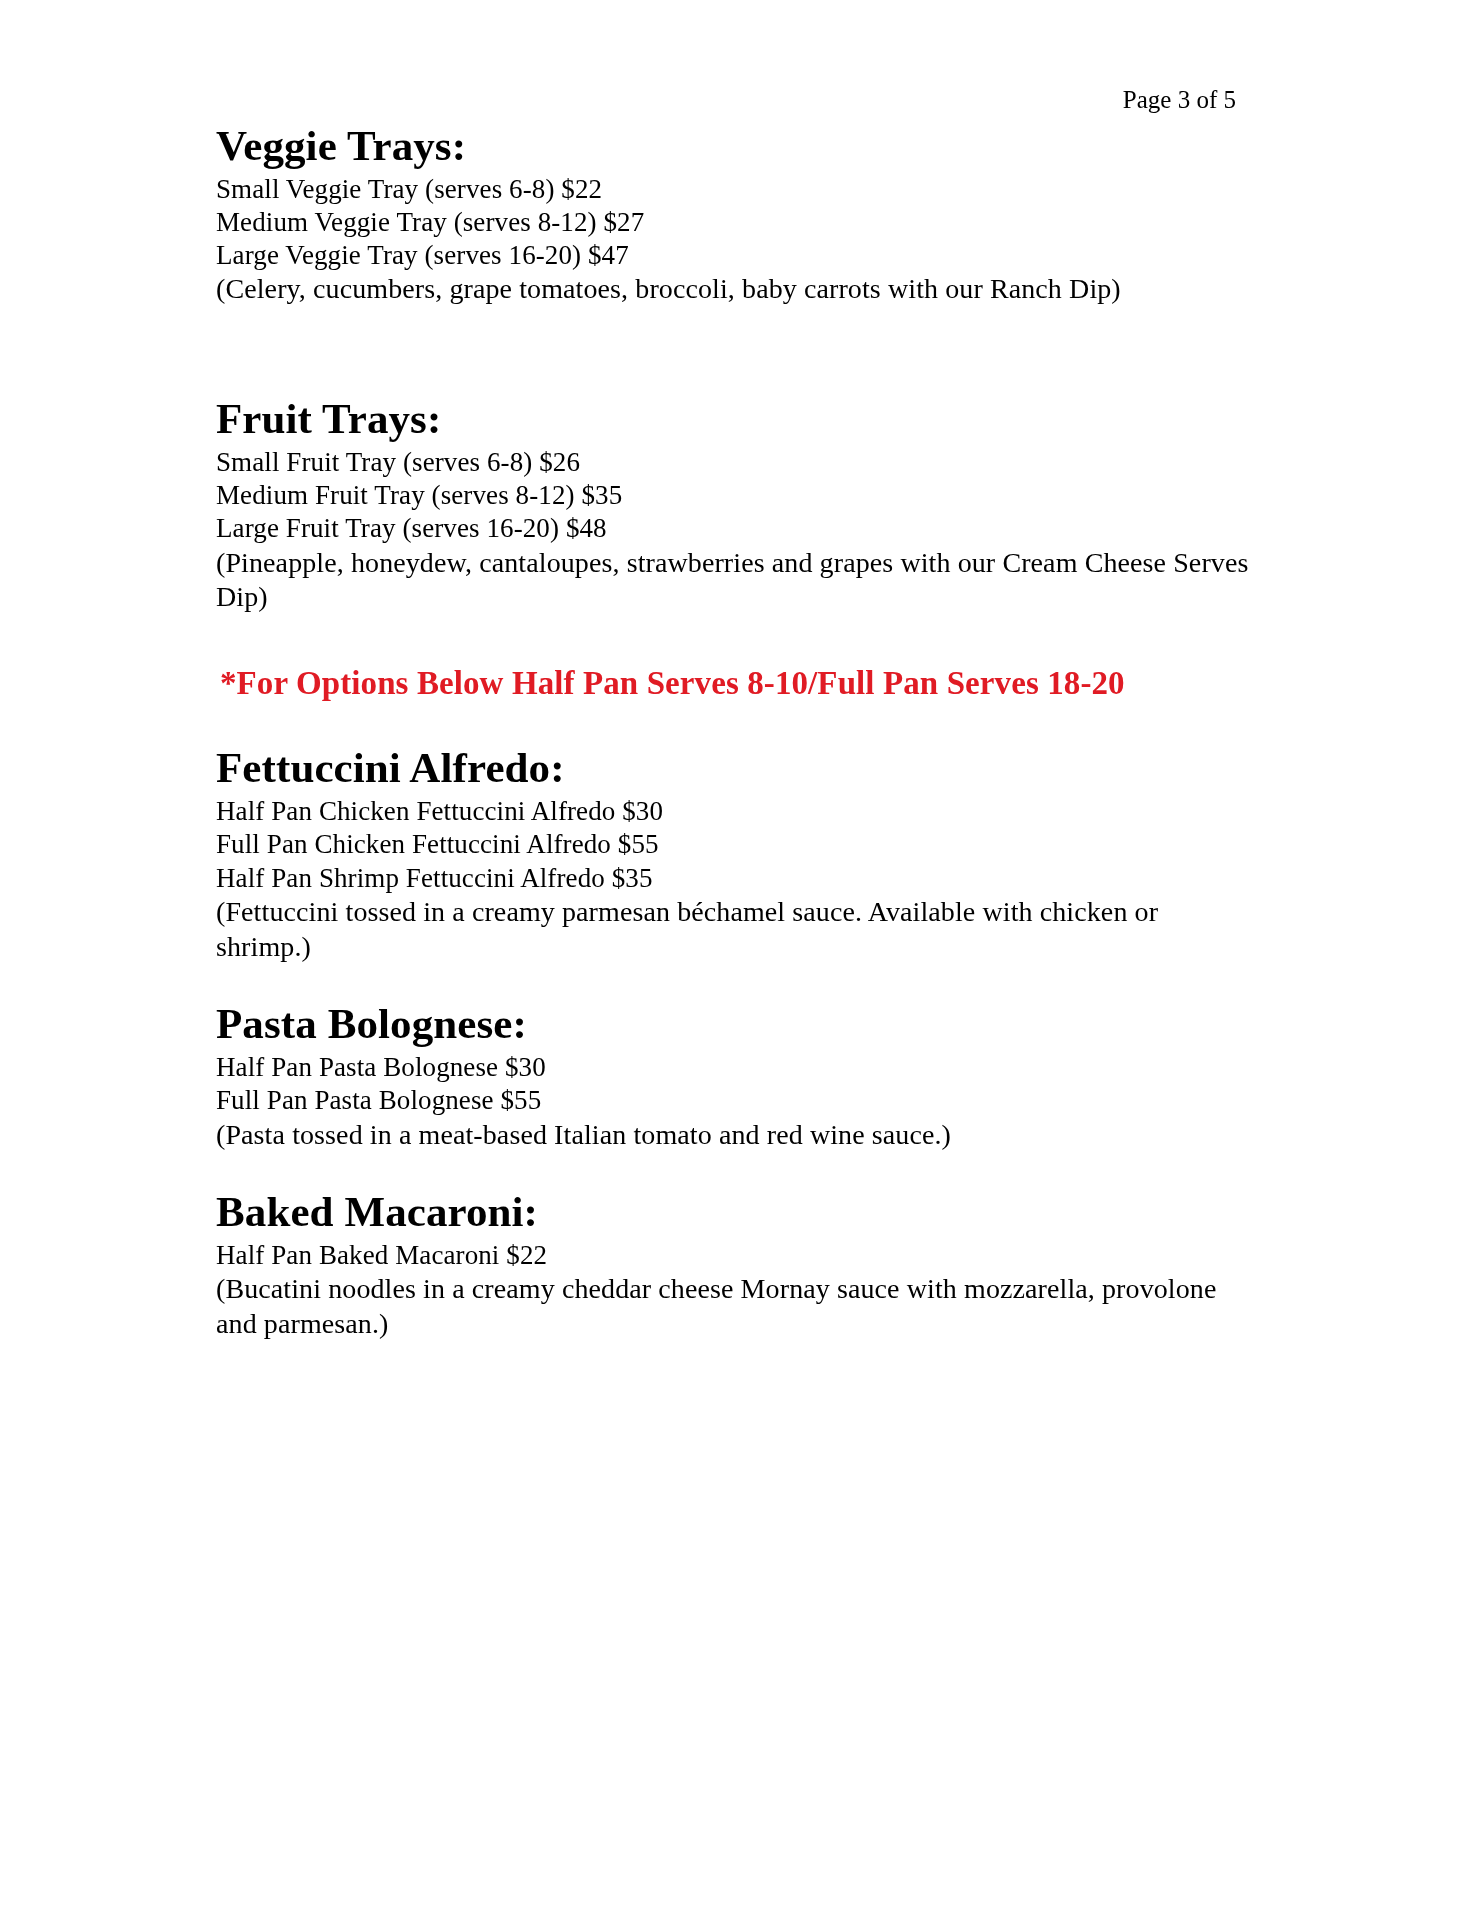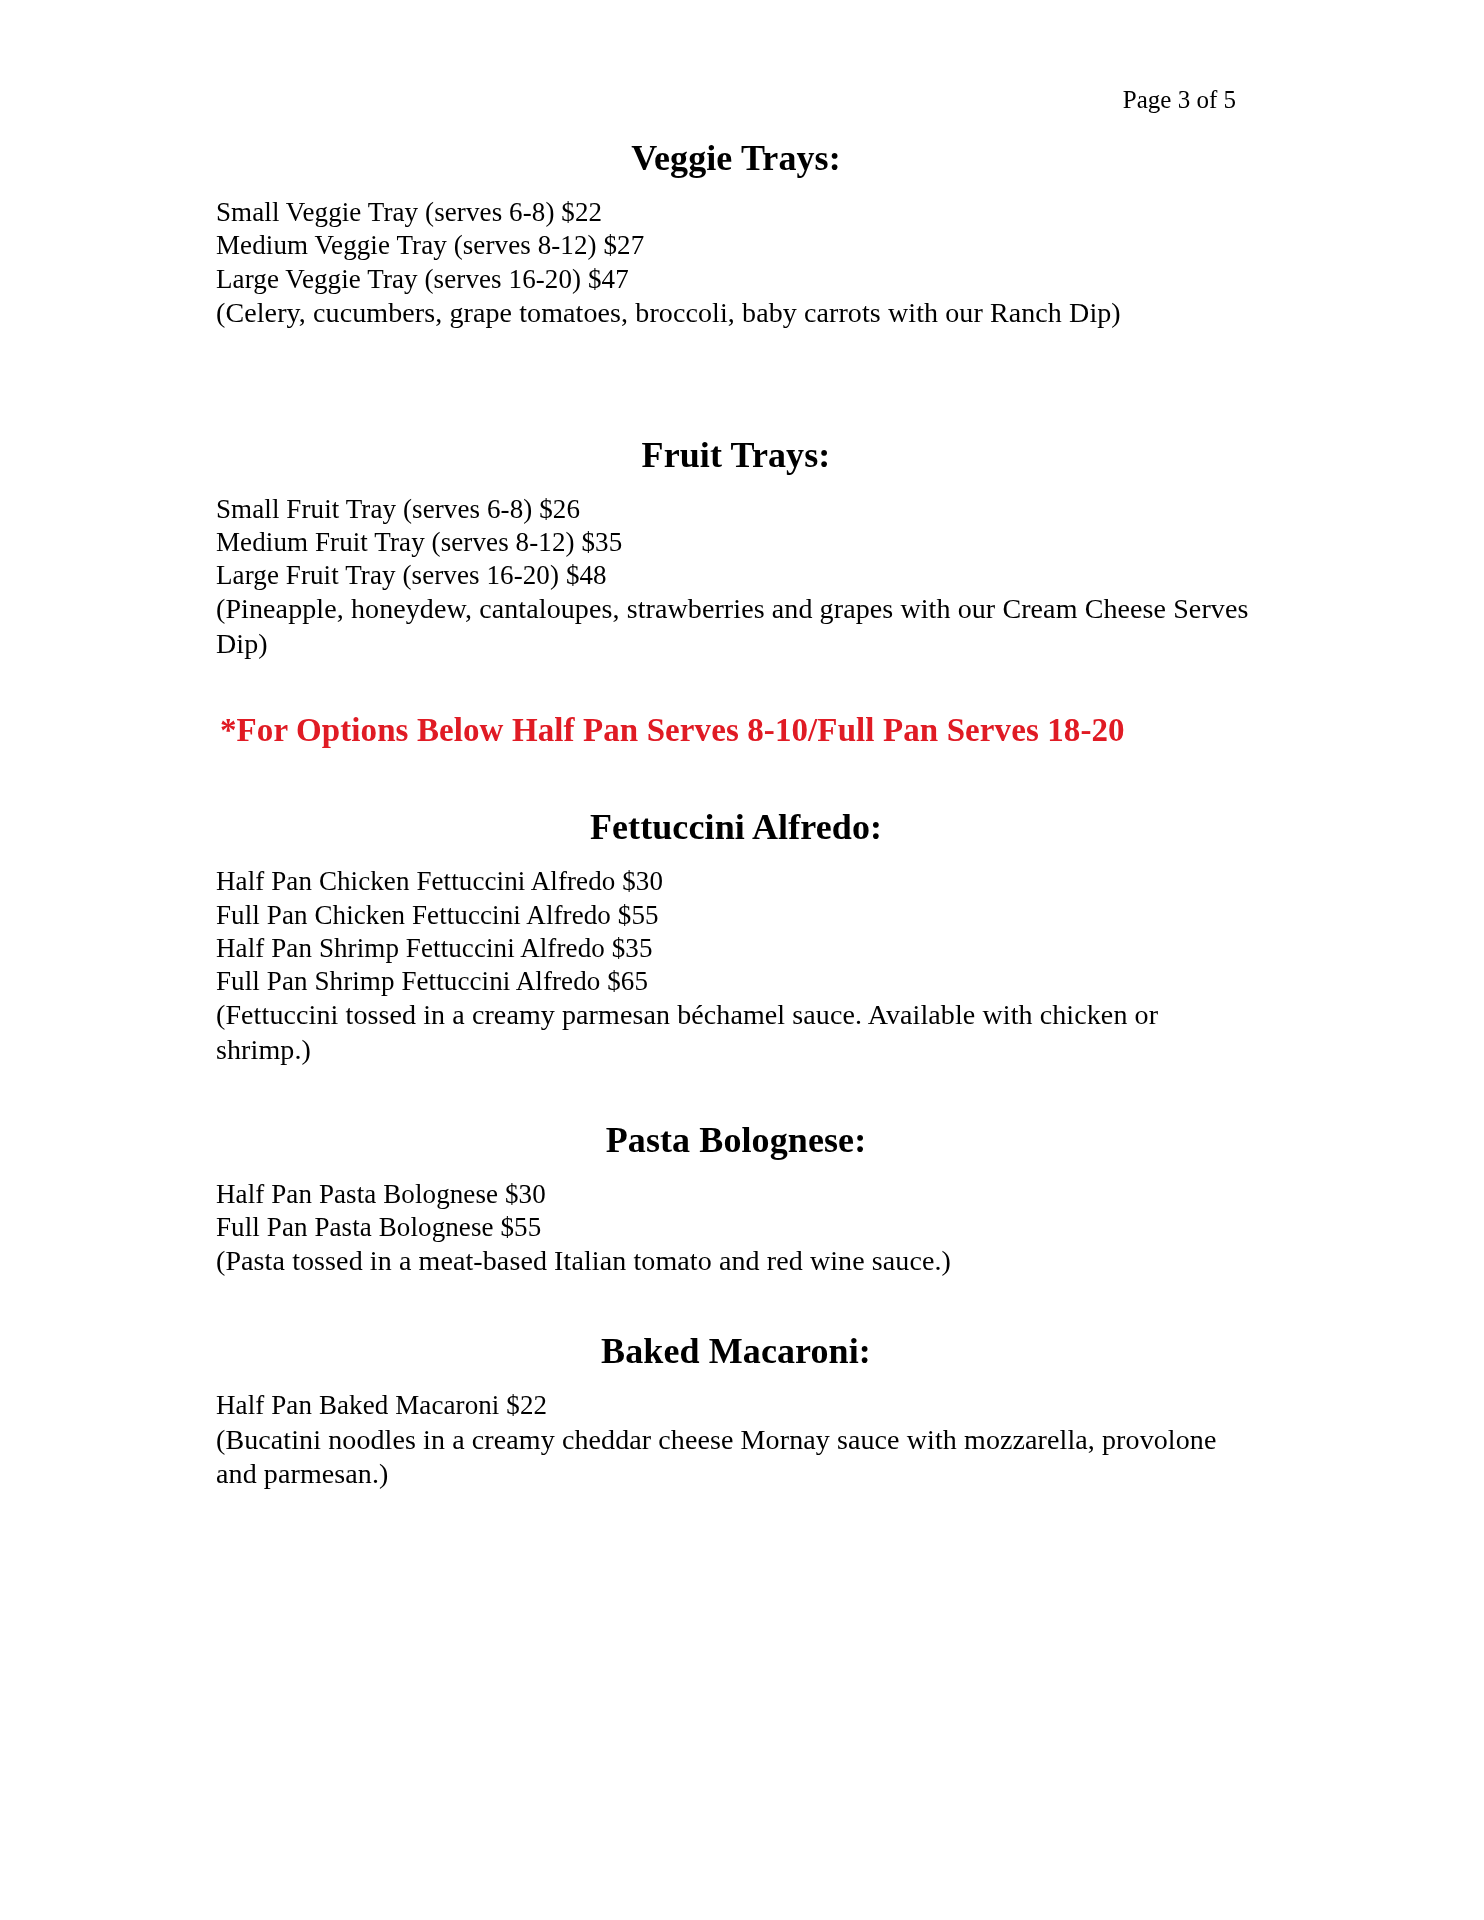--- a/index.html
+++ b/index.html
@@ -35,25 +35,24 @@
     position: absolute;
     left: 216px;
     top: 120px;
     width: 1040px;
   }
   .section {
     margin-bottom: 0;
   }
   .heading {
     font-weight: bold;
-    font-size: 36px;
+    font-size: 43px;
     line-height: 1.23;
-    margin: 16px;
+    margin: 0;
     letter-spacing: 0.1px;
-    text-align: center;
   }
   .item {
     font-size: 27px;
     line-height: 1.23;
     margin: 0;
     letter-spacing: 0.1px;
   }
   .note {
     font-size: 28px;
     line-height: 1.24;
@@ -103,21 +102,20 @@
 
     <p class="banner">*For Options Below Half Pan Serves 8-10/Full Pan Serves 18-20</p>
 
     <div class="gap-md"></div>
 
     <div class="section">
       <p class="heading">Fettuccini Alfredo:</p>
       <p class="item">Half Pan Chicken Fettuccini Alfredo $30</p>
       <p class="item">Full Pan Chicken Fettuccini Alfredo $55</p>
       <p class="item">Half Pan Shrimp Fettuccini Alfredo $35</p>
-      <p class="item">Full Pan Shrimp Fettuccini Alfredo $65</p>
       <p class="note"> (Fettuccini tossed in a creamy parmesan béchamel sauce. Available with chicken or shrimp.)</p>
     </div>
 
     <div class="gap-md"></div>
 
     <div class="section">
       <p class="heading">Pasta Bolognese:</p>
       <p class="item">Half Pan Pasta Bolognese $30</p>
       <p class="item">Full Pan Pasta Bolognese $55</p>
       <p class="note">(Pasta tossed in a meat-based Italian tomato and red wine sauce.)</p>

